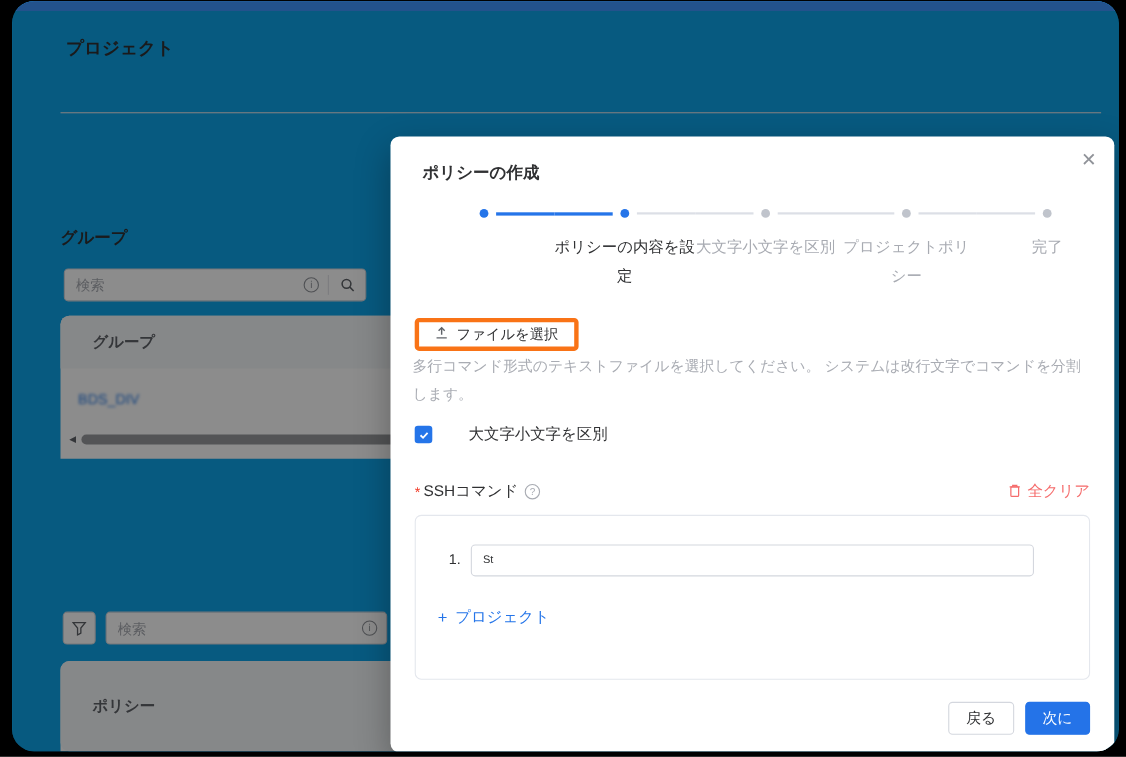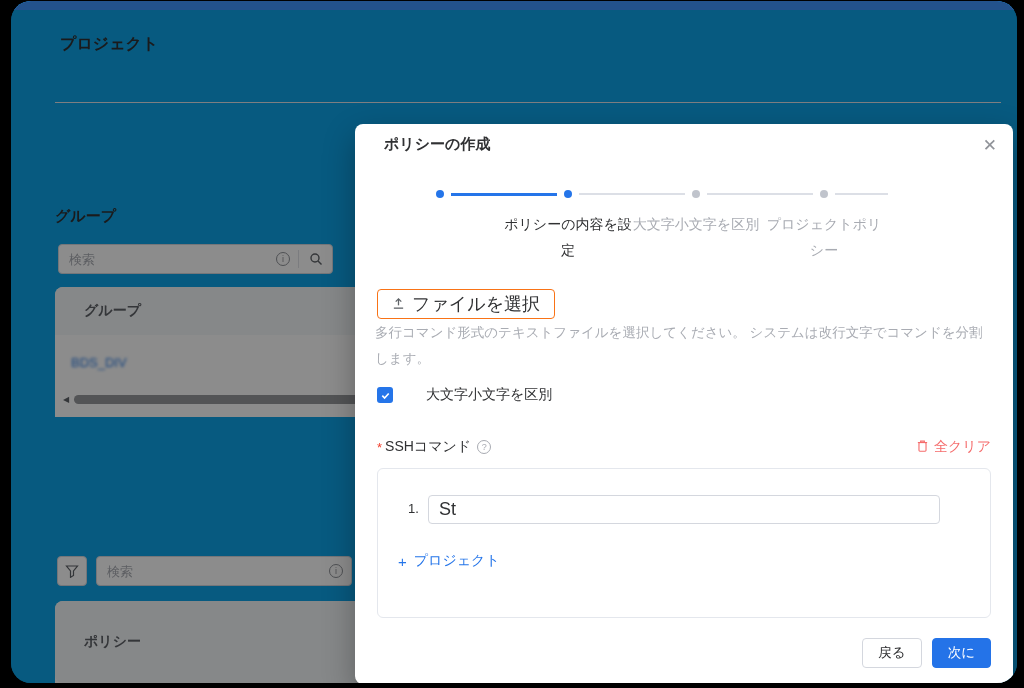--- a/index.html
+++ b/index.html
@@ -21,47 +21,47 @@
   .thead { background:#f5f7fa; border-radius:8px 8px 0 0; font-size:14px; font-weight:700; color:#5f6368; display:flex; align-items:center; }
   .blur-link { position:absolute; font-size:13px; color:#2b7ce5; filter:blur(1.6px); text-decoration:none; }
   .hscroll { position:absolute; display:flex; align-items:center; }
   .scroll-arrow { font-size:8px; color:#5f6368; margin-right:5px; cursor:pointer; }
   .scroll-thumb { height:9px; border-radius:5px; background:#98999d; cursor:pointer; }
   .icon-btn { position:absolute; width:30px; height:30px; border:1px solid #d4d7de; border-radius:4px; background:#fff; display:flex; align-items:center; justify-content:center; cursor:pointer; }
 
   .overlay { position:absolute; inset:0; background:rgba(0,0,0,0.45); z-index:5; }
 
   .modal { position:absolute; left:344px; top:123px; width:658px; height:560px; background:#fff; border-radius:8px; z-index:10; box-shadow:0 12px 32px rgba(0,0,0,.3); }
-  .modal-title { position:absolute; left:29px; top:11px; font-size:15px; font-weight:700; color:#303133; }
+  .modal-title { position:absolute; left:29px; top:24px; font-size:15px; font-weight:700; color:#303133; }
   .modal-close { position:absolute; right:16px; top:13px; border:none; background:none; font-size:17px; color:#909399; cursor:pointer; line-height:1; }
   .stepper { position:absolute; left:21px; top:62px; display:flex; }
   .step { width:128px; text-align:center; }
   .dotrow { position:relative; height:16px; }
   .dot { position:absolute; left:50%; top:4px; width:8px; height:8px; border-radius:50%; transform:translateX(-50%); background:#c0c4cc; }
   .step--done .dot, .step--active .dot { background:#2575e9; }
   .lineL, .lineR { position:absolute; top:7px; height:2px; background:#dcdfe6; }
   .lineL { left:0; right:calc(50% + 11px); }
   .lineR { left:calc(50% + 11px); right:0; }
   .line-blue { background:#2575e9 !important; height:3px; top:6.5px; }
   .step-label { margin-top:9px; font-size:14px; line-height:26px; color:#a8abb2; }
   .step--done .step-label, .step--active .step-label { color:#303133; font-weight:500; }
 
-  .file-btn { position:absolute; left:22px; top:165px; height:30px; padding:0 14px; border:1px solid #f97316; border-radius:4px; background:#fff; font-size:18px; color:#303133; display:flex; align-items:center; gap:7px; cursor:pointer; font-family:inherit; }
+  .file-btn { position:absolute; left:22px; top:165px; height:30px; padding:0 14px; border:4px solid #f97316; border-radius:4px; background:#fff; font-size:13px; color:#303133; display:flex; align-items:center; gap:7px; cursor:pointer; font-family:inherit; }
   .hint { position:absolute; left:20px; top:196px; right:24px; font-size:13.5px; line-height:26px; color:#a9acb3; }
   .chk-row { position:absolute; left:22px; top:262px; display:flex; align-items:center; gap:9px; cursor:pointer; }
   .chk { width:16px; height:16px; border-radius:3px; background:#2575e9; display:flex; align-items:center; justify-content:center; }
   .chk-label { font-size:14px; color:#303133;margin-left:24px; }
   .ssh-row { position:absolute; left:22px; right:22px; top:314px; display:flex; align-items:center; }
   .req { color:#f2402e; font-size:13px; margin-right:3px; }
   .ssh-label { font-size:14px; color:#303133; margin-right:6px; }
   .help-icon { width:14px; height:14px; border:1px solid #a8abb2; border-radius:50%; color:#a8abb2; font-size:9px; line-height:12px; text-align:center; font-style:normal; }
   .clear-all { margin-left:auto; display:flex; align-items:flex-end; gap:5px; border:none; background:none; color:#f56c6c; font-size:14px; cursor:pointer; font-family:inherit; }
   .cmd-panel { position:absolute; left:22px; right:22px; top:344px; height:150px; border:1px solid #e4e7ed; border-radius:6px; }
   .cmd-index { position:absolute; left:30px; top:32px; font-size:13px; color:#303133; }
-  .cmd-input { position:absolute; left:50px; top:26px; width:512px; height:29px; border:1px solid #d4d7de; border-radius:4px; font-size:18px; color:#303133; padding:0 10px; outline:none; font-family:inherit; }
+  .cmd-input { position:absolute; left:50px; top:26px; width:512px; height:29px; border:1px solid #d4d7de; border-radius:4px; font-size:10px; color:#303133; padding:0 10px; outline:none; font-family:inherit; }
   .add-cmd { position:absolute; left:20px; top:83px; border:none; background:none; color:#2575e9; font-size:14px; display:flex; align-items:center; gap:7px; cursor:pointer; font-family:inherit; }
   .add-plus { font-size:15px; }
   .modal-footer { position:absolute; right:22px; bottom:16px; display:flex; gap:10px; }
   .btn { height:30px; padding:0 15px; border-radius:4px; font-size:13.5px; cursor:pointer; font-family:inherit; }
   .btn-default { background:#fff; border:1px solid #d4d7de; color:#303133; }
   .btn-primary { background:#2473e8; border:1px solid #2473e8; color:#fff; }
 </style>
 </head>
 <body>
 
@@ -136,20 +136,27 @@
           </div>
         <div class="step-label">大文字小文字を区別</div>
       </div>
       <div class="step">
         <div class="dotrow">
             <span class="lineL"></span>
             <span class="dot"></span>
             <span class="lineR"></span>
           </div>
         <div class="step-label">プロジェクトポリシー</div>
+      </div>
+      <div class="step">
+        <div class="dotrow">
+            <span class="lineL"></span>
+            <span class="dot"></span>
+          </div>
+        <div class="step-label">完了</div>
       </div>
     </div>
 
     <button class="file-btn">
       <span>
         <svg width="13" height="13" viewBox="0 0 14 14" fill="none" stroke="#5f6368" stroke-width="1.4">
             <path d="M7 2 v7"></path>
             <path d="M4 5 L7 2 L10 5"></path>
             <path d="M2 12 h10"></path>
           </svg>

